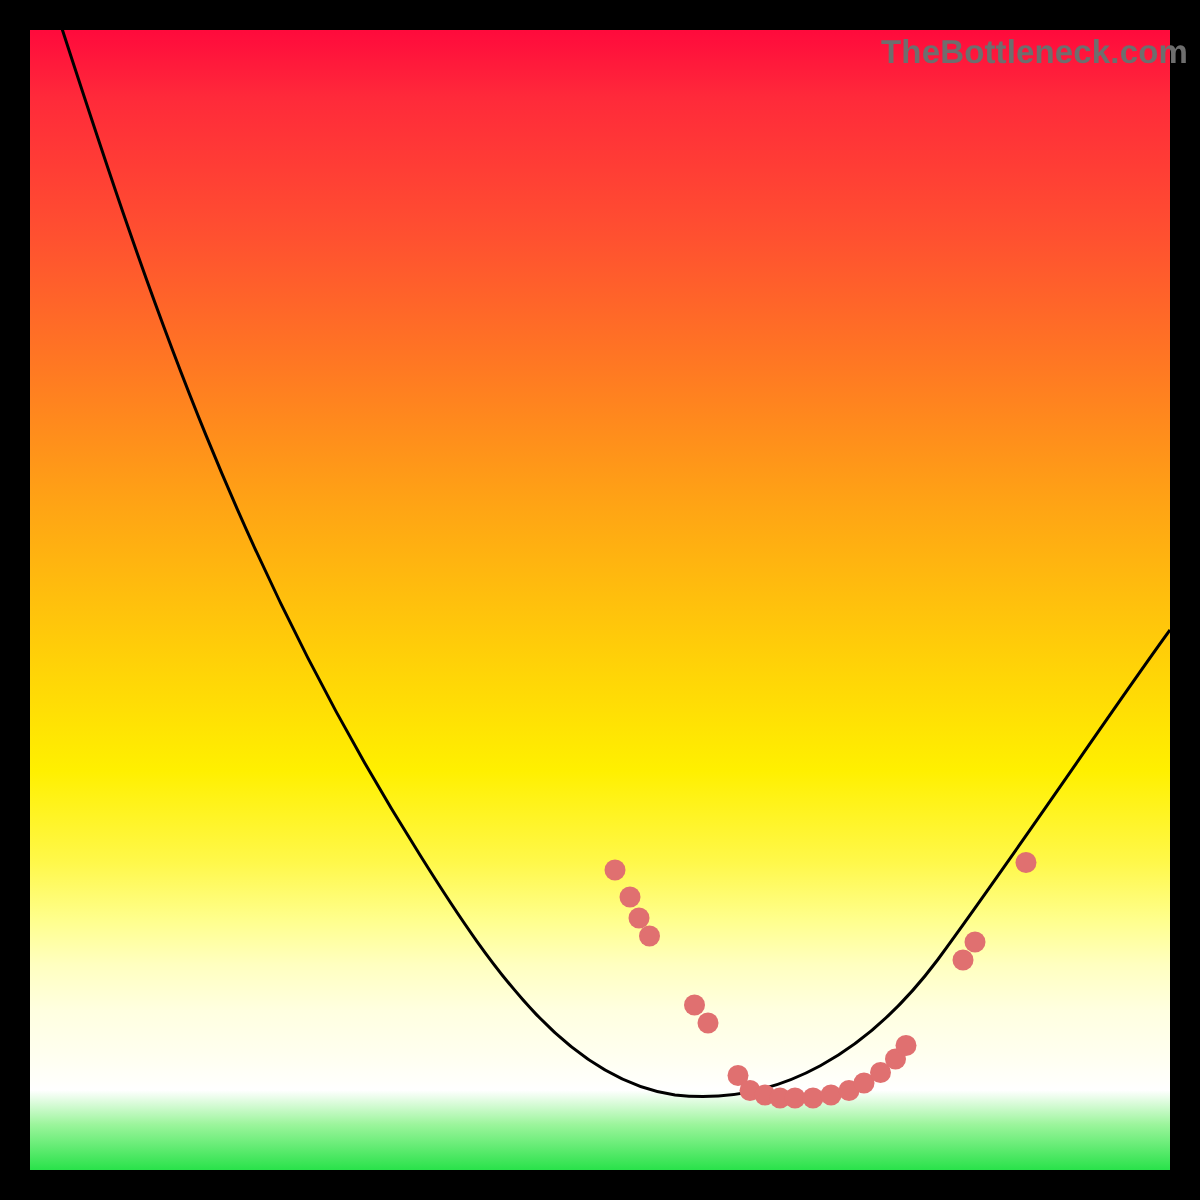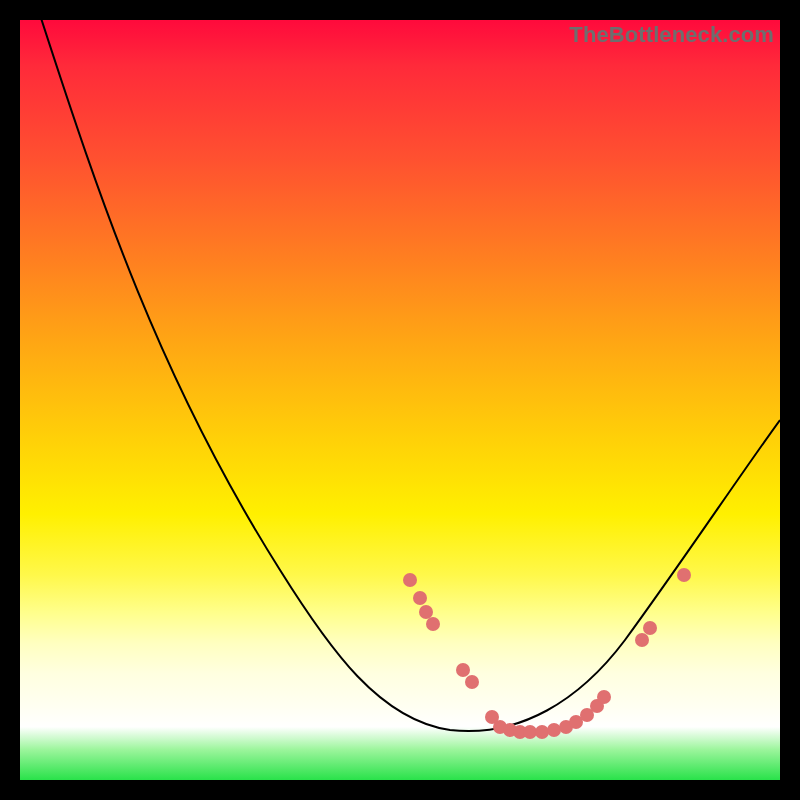--- a/index.html
+++ b/index.html
@@ -11,20 +11,21 @@
     overflow: hidden;
     font-family: Arial, Helvetica, sans-serif;
   }
   .frame {
     position: absolute;
     left: 20px;
     top: 20px;
     width: 760px;
     height: 760px;
     background: #000;
+    padding-left: 18px;
   }
   .gradient {
     position: absolute;
     left: 0;
     top: 0;
     width: 760px;
     height: 760px;
     background: linear-gradient(
       to bottom,
       #ff0a3c 0%,

